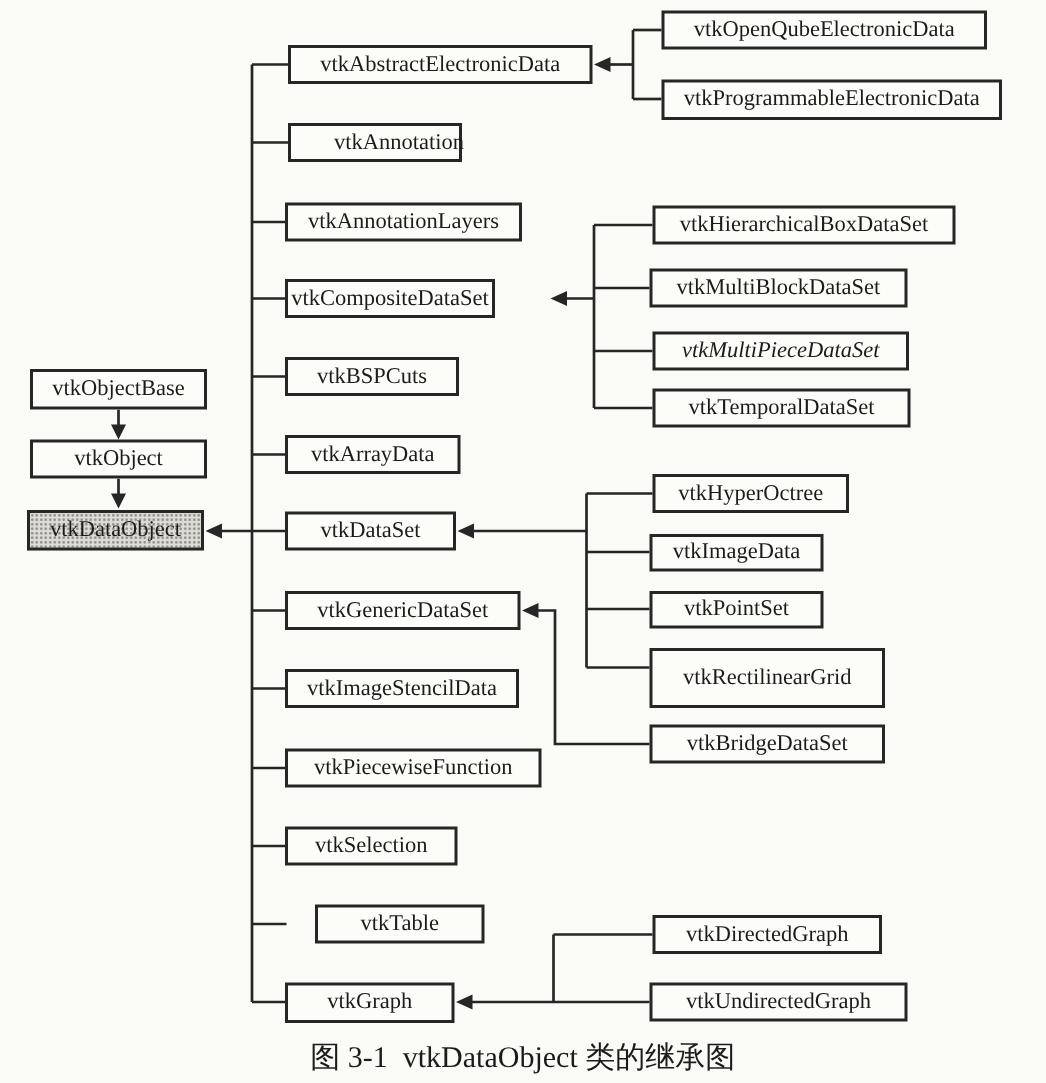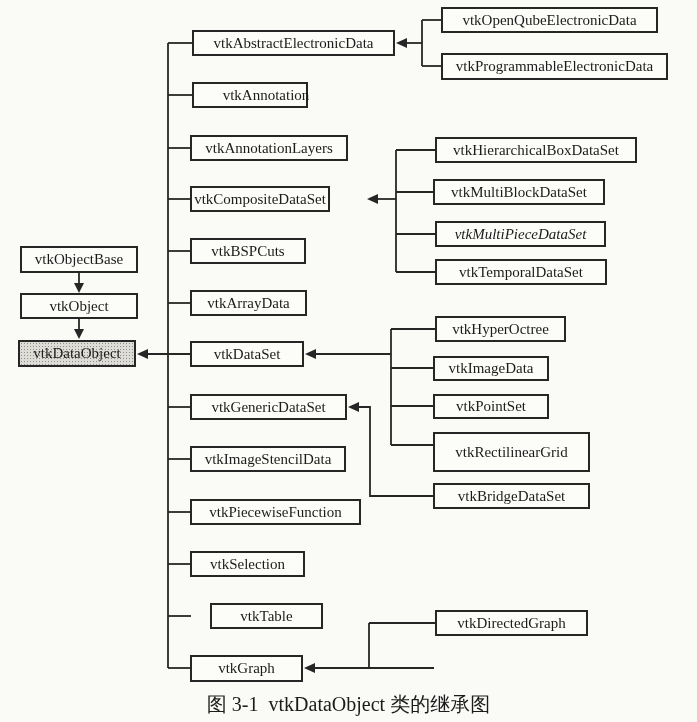--- a/index.html
+++ b/index.html
@@ -146,16 +146,17 @@
   <div class="node" style="left:435px; top:259px; width:172px; height:26px;">vtkTemporalDataSet</div>
 
   <div class="node" style="left:435px; top:316px; width:131px; height:26px;">vtkHyperOctree</div>
   <div class="node" style="left:433px; top:356px; width:116px; height:25px;">vtkImageData</div>
   <div class="node" style="left:433px; top:394px; width:116px; height:25px;">vtkPointSet</div>
   <div class="node" style="left:433px; top:432px; width:157px; height:40px;">vtkRectilinearGrid</div>
 
   <div class="node" style="left:433px; top:483px; width:157px; height:26px;">vtkBridgeDataSet</div>
 
   <div class="node" style="left:435px; top:610px; width:153px; height:26px;">vtkDirectedGraph</div>
+  <div class="node" style="left:433px; top:655px; width:172px; height:26px;">vtkUndirectedGraph</div>
 
   <div class="caption">图 3-1  vtkDataObject 类的继承图</div>
 
 </div>
 
 </body></html>

